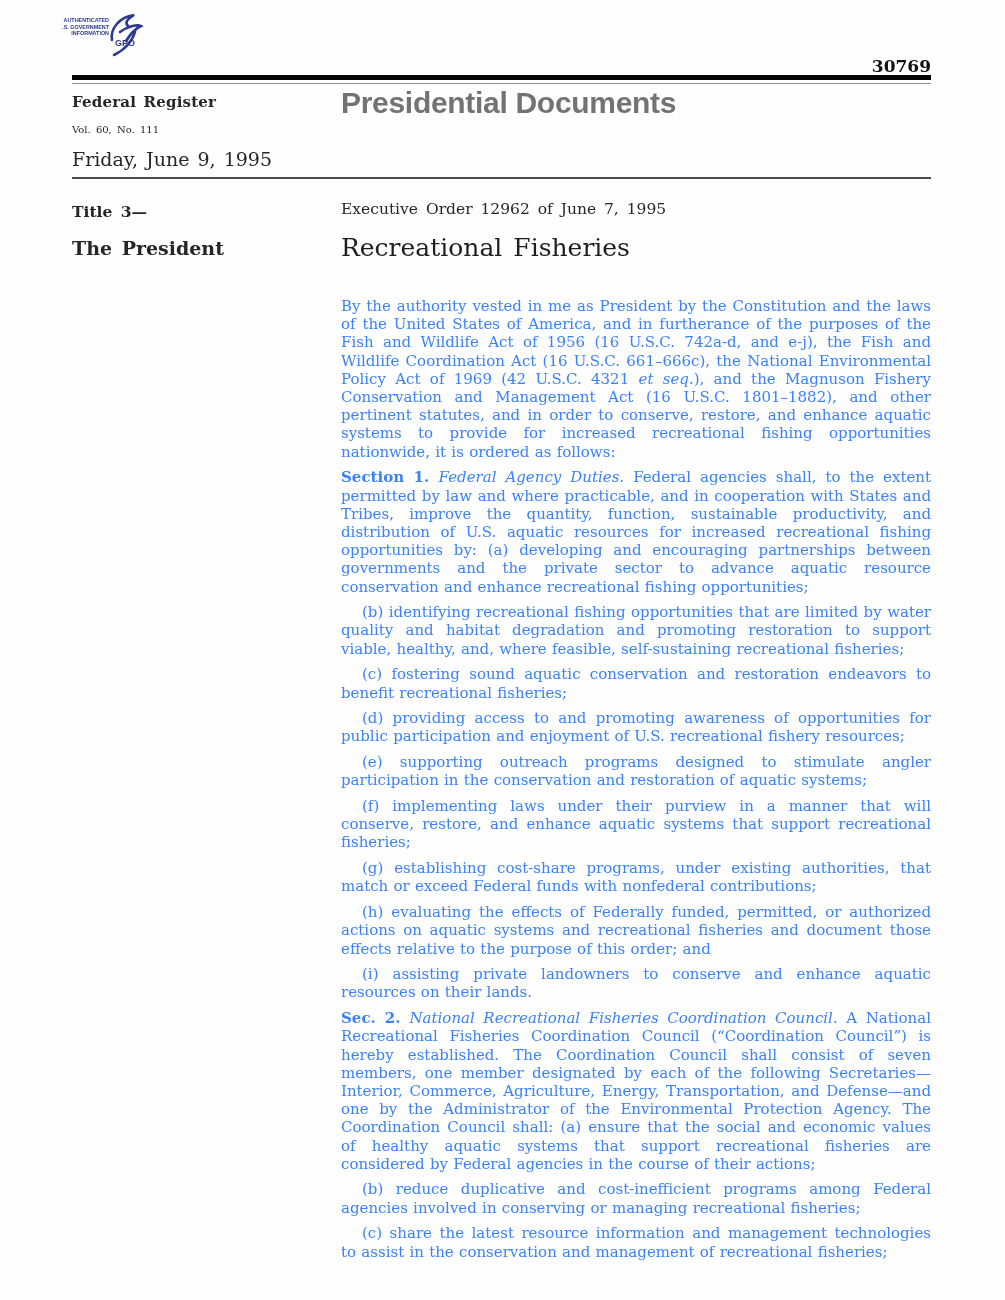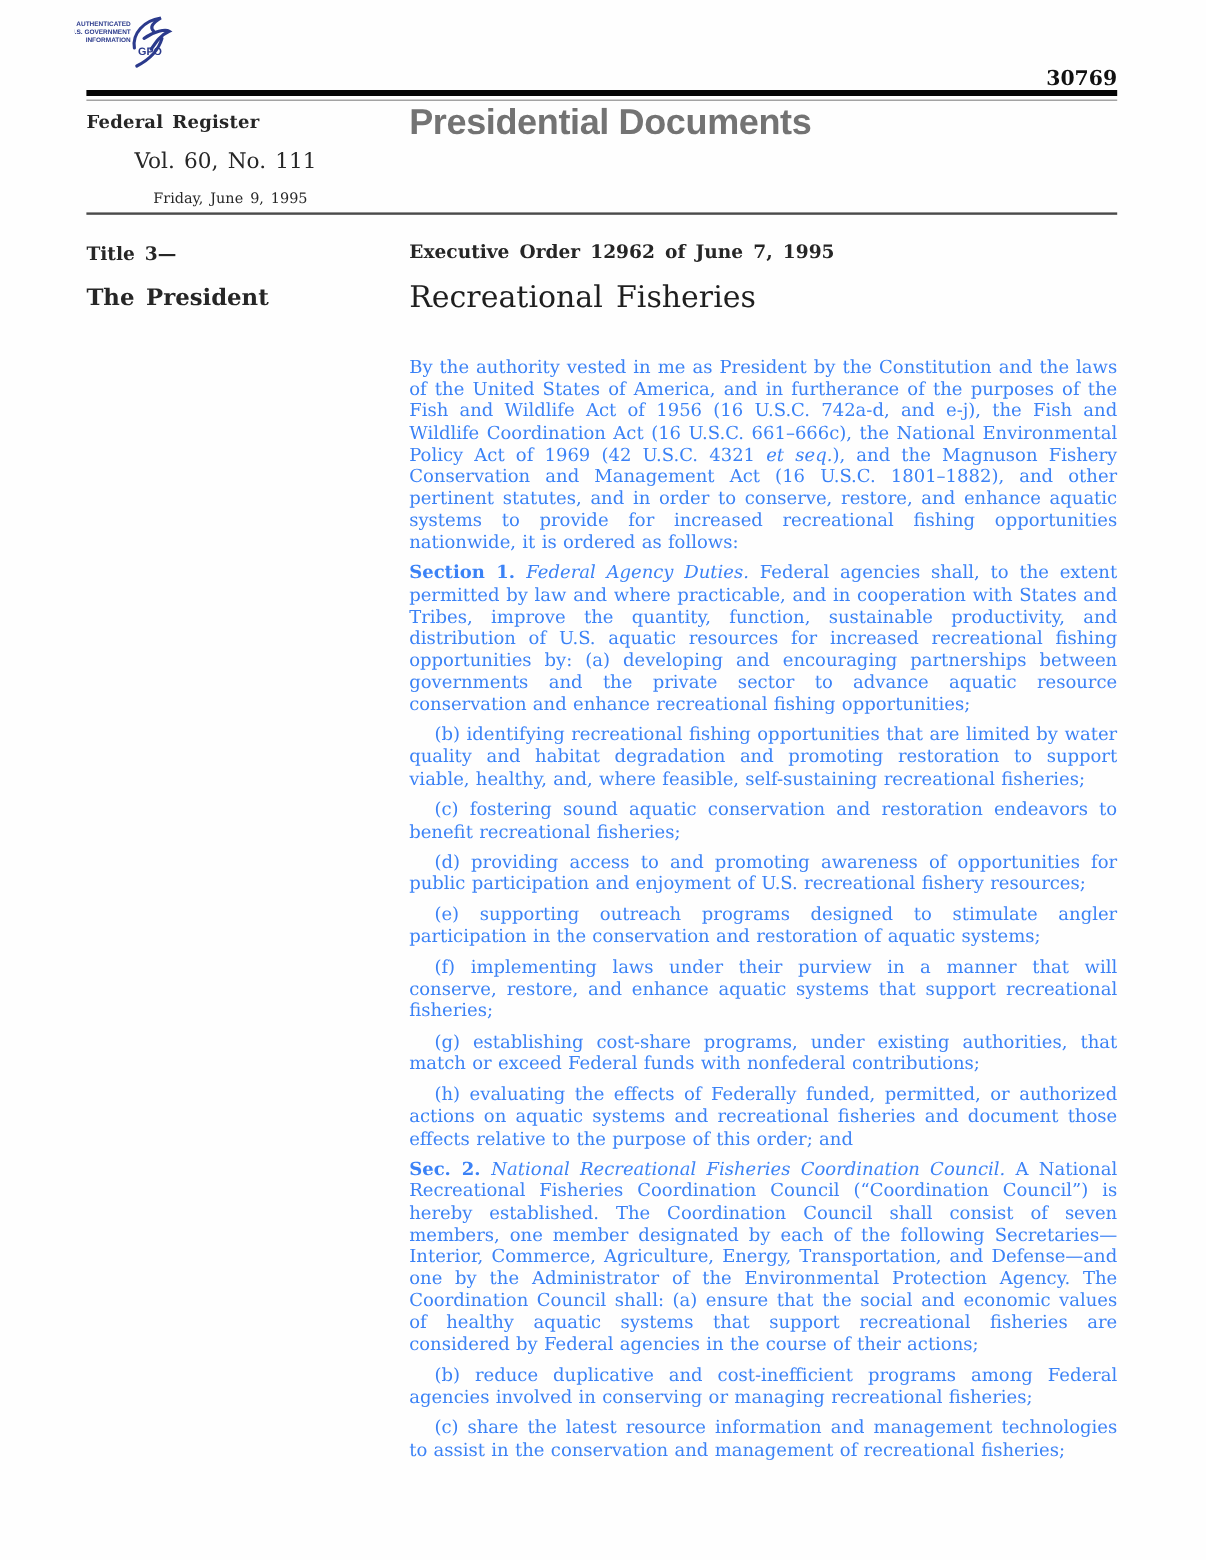--- a/index.html
+++ b/index.html
@@ -21,35 +21,35 @@
   .rule-thick {
     position:absolute; left:72px; top:75px;
     width:859px; height:5px; background:#050505;
   }
   .rule-thin-under {
     position:absolute; left:72px; top:83px;
     width:859px; height:1px; background:#8d8d8d;
   }
   .masthead-left { position:absolute; left:72px; top:93px; width:240px; }
   .fr-title { font-size:15px; font-weight:bold; letter-spacing:.2px; margin-bottom:13px; word-spacing:2px; }
-  .fr-vol   { font-size:18px; margin-bottom:13px; word-spacing:2px;margin-left:40px; }
-  .fr-date  { font-size:12px; word-spacing:2px;text-align:center; }
+  .fr-vol   { font-size:10px; margin-bottom:13px; word-spacing:2px; }
+  .fr-date  { font-size:19px; word-spacing:2px; }
   .masthead-title {
     position:absolute; left:341px; top:86px;
     font-family:"Liberation Sans", sans-serif;
     font-weight:bold; font-size:30px; letter-spacing:-.3px; color:#737373;
   }
   .rule-mid {
     position:absolute; left:72px; top:177px;
     width:859px; height:2px; background:#4a4a4a;
   }
   
   .title3-label   { position:absolute; left:72px;  top:202px; font-size:15.5px; font-weight:bold; word-spacing:3px; }
   .president-label{ position:absolute; left:72px;  top:237px; font-size:19px;   font-weight:bold; word-spacing:3px; }
-  .eo-heading { position:absolute; left:341px; top:200px; font-size:15.5px; font-weight:bold; word-spacing:3px; }
+  .eo-heading { position:absolute; left:341px; top:200px; font-size:15.5px; font-weight:normal; word-spacing:3px; }
   .eo-title   { position:absolute; left:341px; top:233px; font-size:25px; font-weight:normal; word-spacing:3px; color:#1e1e1e; }
   
   .body-col {
     position:absolute; left:341px; top:297px; width:590px;
     font-size:15px; line-height:18.2px; text-align:justify;
     color:#3b82f6; word-spacing:.5px;
   }
   .para { margin-bottom:7.5px; }
   .para.indent { text-indent:21px; }
   .seg-bold { font-weight:bold; }
@@ -97,18 +97,19 @@
   <div class="body-col">
       <p class="para"><span>By the authority vested in me as President by the Constitution and the laws of the United States of America, and in furtherance of the purposes of the Fish and Wildlife Act of 1956 (16 U.S.C. 742a-d, and e-j), the Fish and Wildlife Coordination Act (16 U.S.C. 661–666c), the National Environmental Policy Act of 1969 (42 U.S.C. 4321 </span><span class="seg-italic">et seq.</span><span>), and the Magnuson Fishery Conservation and Management Act (16 U.S.C. 1801–1882), and other pertinent statutes, and in order to conserve, restore, and enhance aquatic systems to provide for increased recreational fishing opportunities nationwide, it is ordered as follows:</span></p>
       <p class="para"><span class="seg-bold">Section 1. </span><span class="seg-italic">Federal Agency Duties. </span><span>Federal agencies shall, to the extent permitted by law and where practicable, and in cooperation with States and Tribes, improve the quantity, function, sustainable productivity, and distribution of U.S. aquatic resources for increased recreational fishing opportunities by: (a) developing and encouraging partnerships between governments and the private sector to advance aquatic resource conservation and enhance recreational fishing opportunities;</span></p>
       <p class="para indent"><span>(b) identifying recreational fishing opportunities that are limited by water quality and habitat degradation and promoting restoration to support viable, healthy, and, where feasible, self-sustaining recreational fisheries;</span></p>
       <p class="para indent"><span>(c) fostering sound aquatic conservation and restoration endeavors to benefit recreational fisheries;</span></p>
       <p class="para indent"><span>(d) providing access to and promoting awareness of opportunities for public participation and enjoyment of U.S. recreational fishery resources;</span></p>
       <p class="para indent"><span>(e) supporting outreach programs designed to stimulate angler participation in the conservation and restoration of aquatic systems;</span></p>
       <p class="para indent"><span>(f) implementing laws under their purview in a manner that will conserve, restore, and enhance aquatic systems that support recreational fisheries;</span></p>
       <p class="para indent"><span>(g) establishing cost-share programs, under existing authorities, that match or exceed Federal funds with nonfederal contributions;</span></p>
       <p class="para indent"><span>(h) evaluating the effects of Federally funded, permitted, or authorized actions on aquatic systems and recreational fisheries and document those effects relative to the purpose of this order; and</span></p>
+      <p class="para indent"><span>(i) assisting private landowners to conserve and enhance aquatic resources on their lands.</span></p>
       <p class="para"><span class="seg-bold">Sec. 2. </span><span class="seg-italic">National Recreational Fisheries Coordination Council. </span><span>A National Recreational Fisheries Coordination Council (“Coordination Council”) is hereby established. The Coordination Council shall consist of seven members, one member designated by each of the following Secretaries—Interior, Commerce, Agriculture, Energy, Transportation, and Defense—and one by the Administrator of the Environmental Protection Agency. The Coordination Council shall: (a) ensure that the social and economic values of healthy aquatic systems that support recreational fisheries are considered by Federal agencies in the course of their actions;</span></p>
       <p class="para indent"><span>(b) reduce duplicative and cost-inefficient programs among Federal agencies involved in conserving or managing recreational fisheries;</span></p>
       <p class="para indent"><span>(c) share the latest resource information and management technologies to assist in the conservation and management of recreational fisheries;</span></p>
     </div>
 
 </div>
 
 </body></html>

